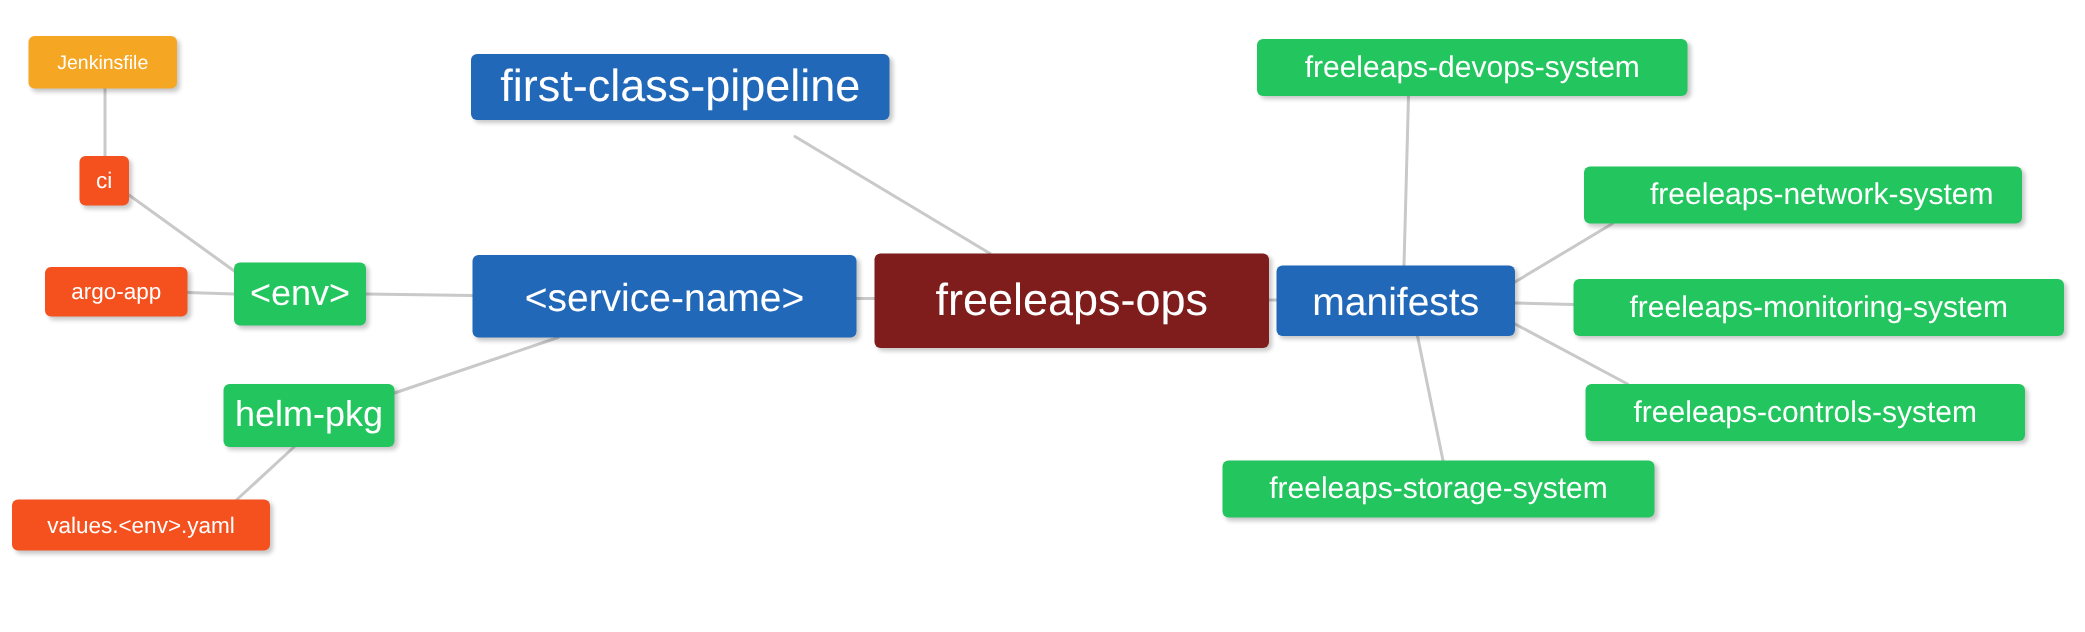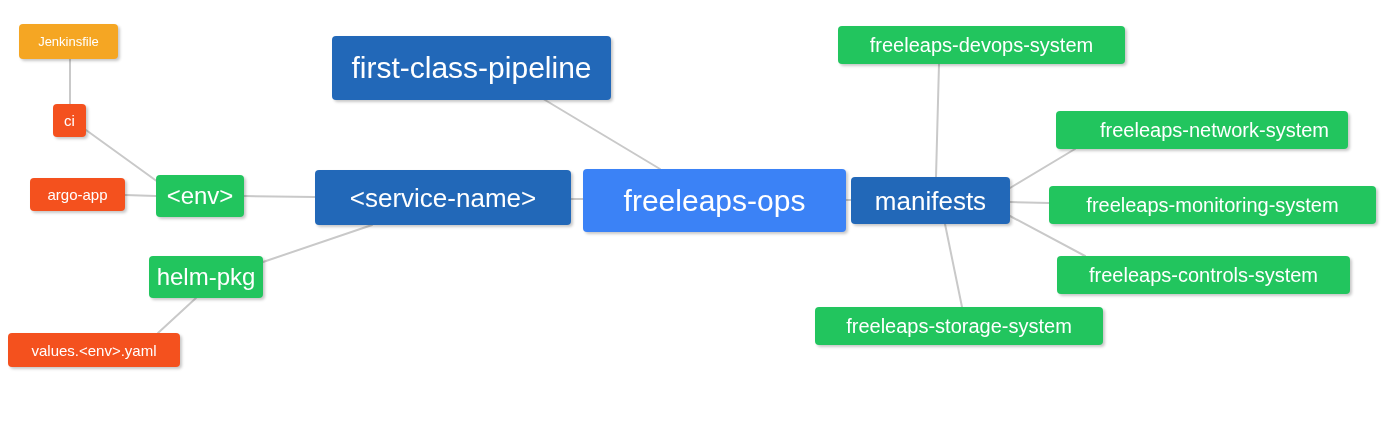--- a/index.html
+++ b/index.html
@@ -86,24 +86,24 @@
       </div>
       <div class="node tier-mid" style="left: 149px; top: 256px; width: 114px; height: 42px; background: rgb(34, 197, 94);">
         <span class="node-label">helm-pkg</span>
       </div>
       <div class="node tier-small" style="left: 8px; top: 333px; width: 172px; height: 34px; background: rgb(244, 81, 30);">
         <span class="node-label">values.&lt;env&gt;.yaml</span>
       </div>
       <div class="node tier-major" style="left: 315px; top: 170px; width: 256px; height: 55px; background: rgb(34, 104, 184);">
         <span class="node-label">&lt;service-name&gt;</span>
       </div>
-      <div class="node tier-root" style="left: 332px; top: 36px; width: 279px; height: 64px; background: rgb(34, 104, 184);">
+      <div class="node tier-root" style="left: 314px; top: 36px; width: 279px; height: 44px; background: rgb(34, 104, 184);">
         <span class="node-label">first-class-pipeline</span>
       </div>
-      <div class="node tier-root" style="left: 583px; top: 169px; width: 263px; height: 63px; background: #3b82f6;">
+      <div class="node tier-root" style="left: 583px; top: 169px; width: 263px; height: 63px; background: #7f1d1d;">
         <span class="node-label">freeleaps-ops</span>
       </div>
       <div class="node tier-major" style="left: 851px; top: 177px; width: 159px; height: 47px; background: rgb(34, 104, 184);">
         <span class="node-label">manifests</span>
       </div>
       <div class="node tier-leaf" style="left: 799px; top: 26px; width: 287px; height: 38px; background: rgb(34, 197, 94); margin-left: 39px;">
         <span class="node-label">freeleaps-devops-system</span>
       </div>
       <div class="node tier-leaf" style="left: 1056px; top: 111px; width: 292px; height: 38px; background: rgb(34, 197, 94); padding-left: 25px;">
         <span class="node-label">freeleaps-network-system</span>

